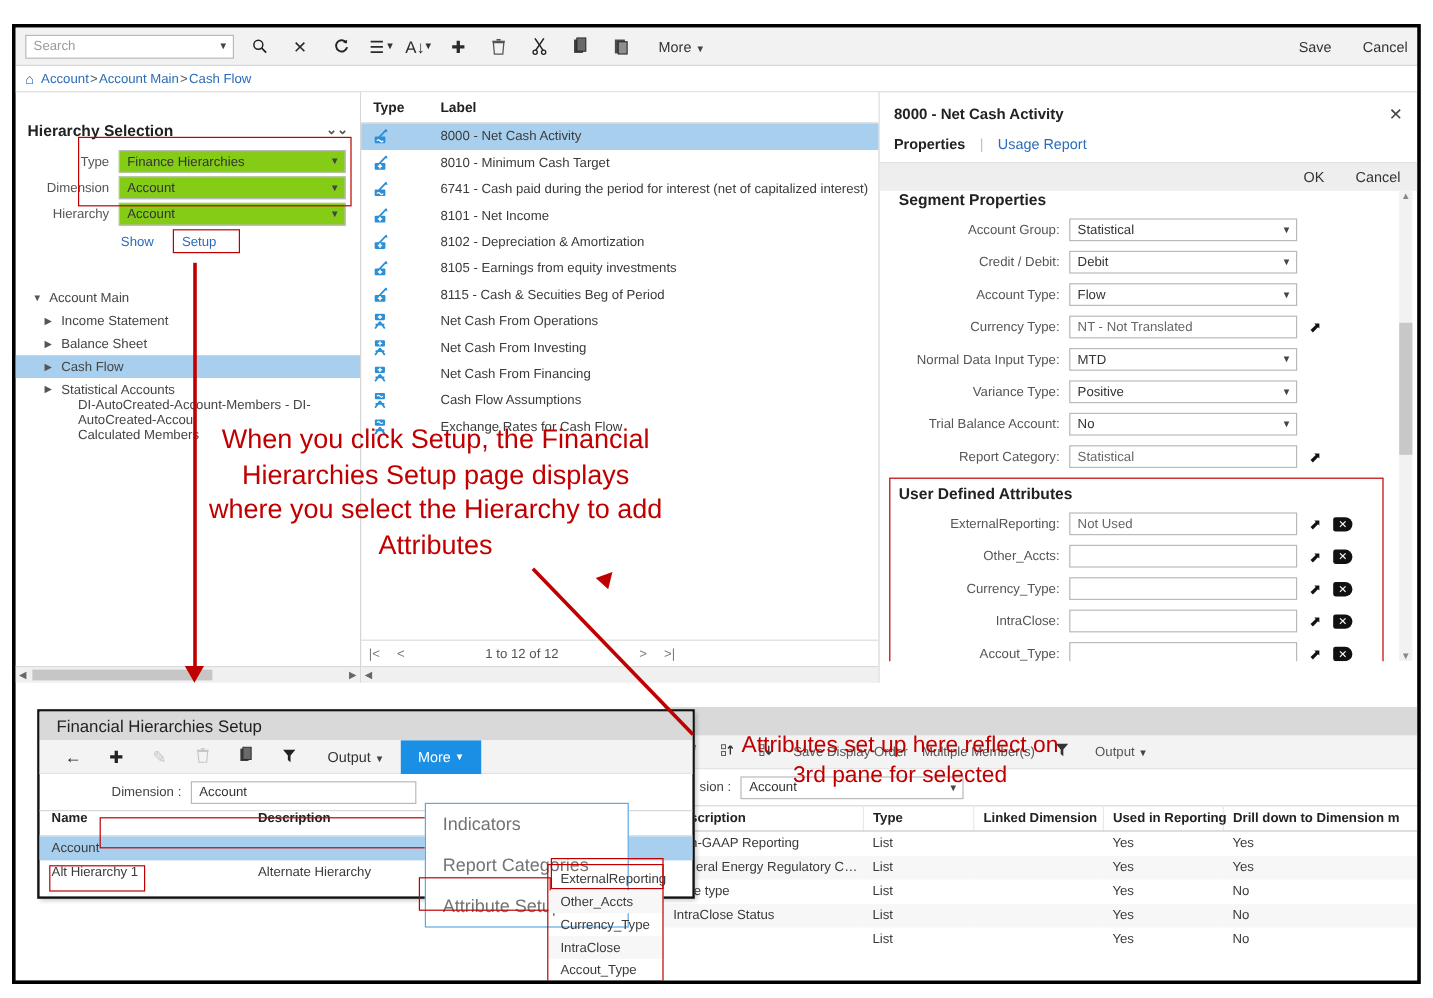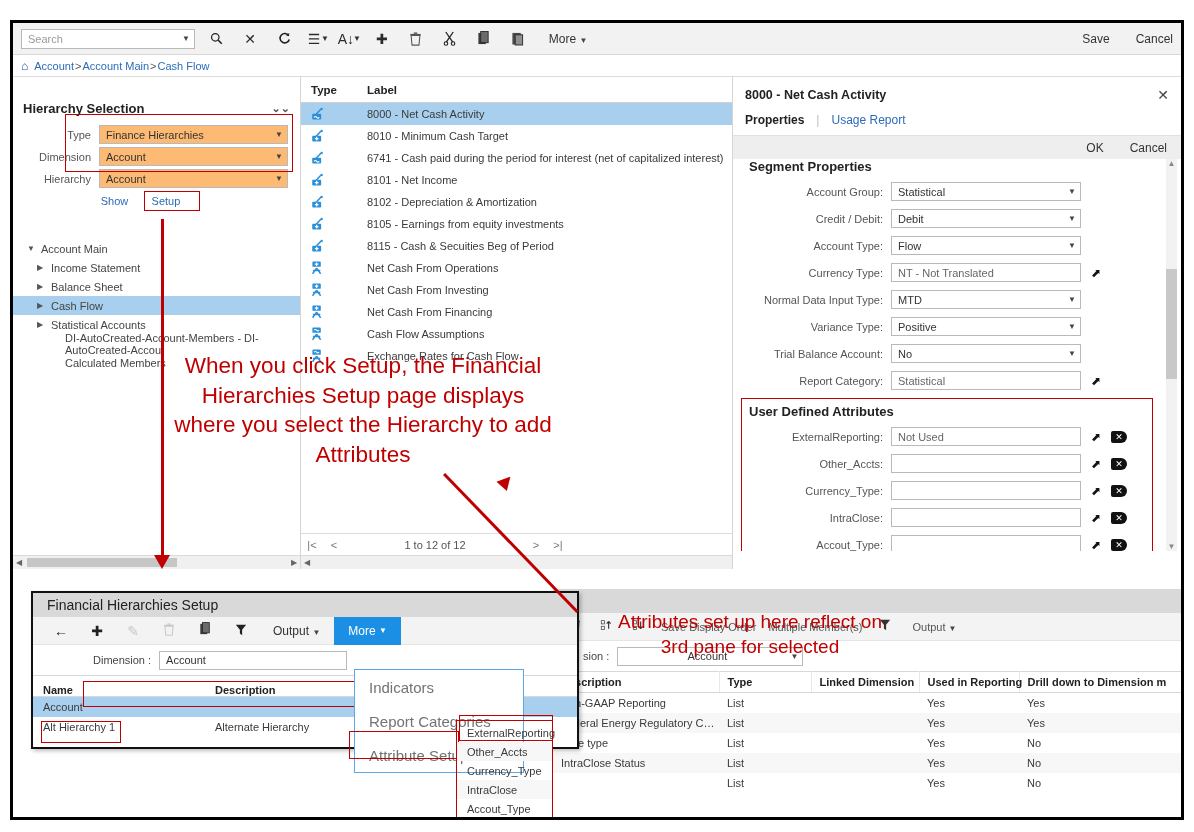--- a/index.html
+++ b/index.html
@@ -88,21 +88,21 @@
   .hs-title .chev { color:#555; font-size:11px; }
   .frm-row {
     display:flex; align-items:center; margin:3px 0;
     padding-right:12px;
   }
   .frm-row label {
     width:86px; text-align:right; padding-right:8px;
     font-size:11px; color:#555;
   }
   .sel {
-    flex:1; height:19px; border:1px solid #b9b9b9; background:#fdba74;
+    flex:1; height:19px; border:1px solid #b9b9b9; background:#84cc16;
     display:flex; align-items:center; padding:0 4px 0 6px;
     font-size:11px; color:#333;
   }
   .sel span.v { flex:1; }
   .redbox {
     position:absolute;
     border:1.6px solid #c00000;
     pointer-events:none;
   }
   .links-row { text-align:center; margin-top:5px; padding-right:24px; }
@@ -226,21 +226,21 @@
   }
   .fhs-dim {
     height:30px; display:flex; align-items:center; padding-left:60px; font-size:11px;
   }
   .fhs-dim .lbl { color:#444; margin-right:8px; }
   .fhs-dim .fld {
     width:188px; height:19px; border:1px solid #b9b9b9; background:#fff;
     display:flex; align-items:center; padding-left:6px; font-size:11px; color:#333;
   }
   .fhs-gh {
-    display:flex; height:22px; align-items:flex-end;
+    display:flex; height:22px; align-items:flex-start;
     border-top:1px solid #d8d8d8; border-bottom:1px solid #d8d8d8;
     font-weight:bold; font-size:11px; color:#222;
   }
   .fhs-gh .c1 { width:182px; padding-left:10px;}
   .fhs-gh .c2 { width:250px; }
   .fhs-gh .c3 { width:70px; }
   .fhs-r { display:flex; height:20px; align-items:center; font-size:11px; color:#3a3a3a;}
   .fhs-r.sel2 { background:#a8d0ee; }
   .fhs-r .c1 { width:182px; padding-left:10px; }
   .fhs-r .c2 { width:250px; }
@@ -257,21 +257,21 @@
   .brp {
     position:absolute; left:540px; top:566px; right:0px; bottom:0px;
     background:#fff; z-index:20; overflow:hidden;
   }
   .brp-title { height:24px; background:#d9d9d9; display:flex; align-items:center;
                padding-left:10px; font-size:13px; color:#222; }
   .brp-tb { height:28px; background:#f3f3f3; display:flex; align-items:center;
             padding-left:6px; border-bottom:1px solid #e4e4e4; }
   .brp-tb .b { width:32px; text-align:center; font-size:13px; color:#333; }
   .brp-tb .tx { font-size:11px; color:#555; margin:0 6px; }
-  .brp-dim { height:30px; display:flex; align-items:center; padding-left:30px; font-size:11px;text-align:center; }
+  .brp-dim { height:30px; display:flex; align-items:center; padding-left:30px; font-size:11px; }
   .brp-dim .lbl { color:#444; margin-right:8px; }
   .brp-dim .fld { width:186px; height:19px; border:1px solid #b9b9b9; background:#fff;
                   display:flex; align-items:center; padding:0 4px 0 6px; font-size:11px;}
   .brp-dim .fld span.v { flex:1; }
   .bt { width:100%; border-collapse:collapse; font-size:11px; table-layout:fixed; }
   .bt th { text-align:left; font-weight:bold; color:#222; font-size:11px;
            padding:4px 0 4px 8px; border-top:1px solid #d8d8d8; border-bottom:1px solid #d8d8d8;
            border-right:1px solid #e8e8e8; background:#fff; white-space:nowrap; }
   .bt td { padding:4px 0 4px 8px; color:#3a3a3a; white-space:nowrap;
            overflow:hidden; text-overflow:ellipsis; }

